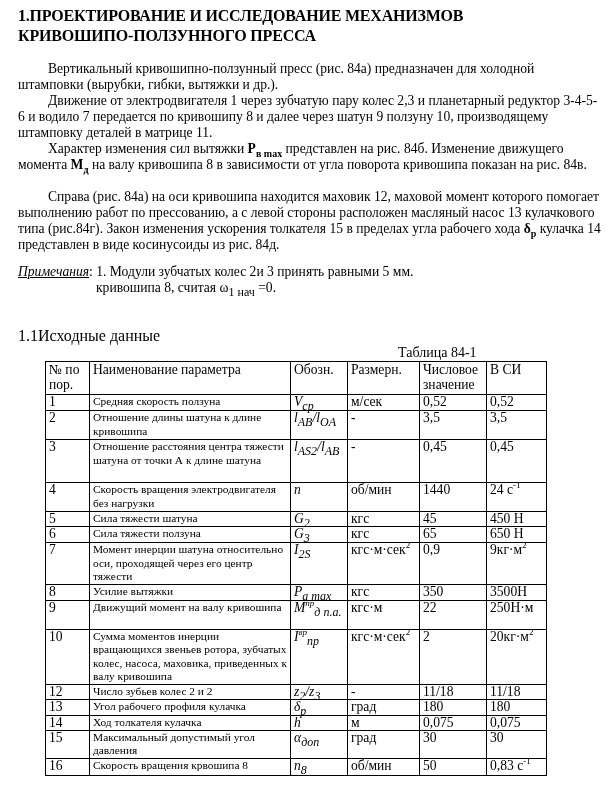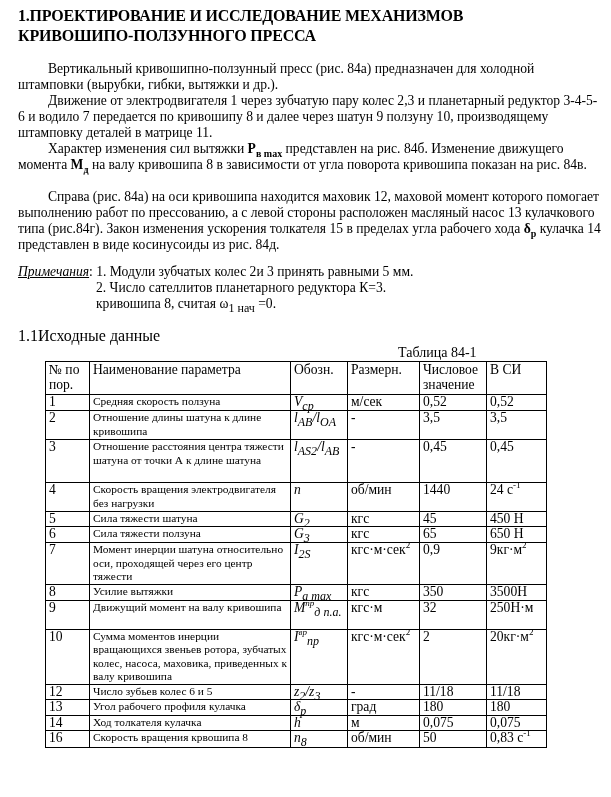--- a/index.html
+++ b/index.html
@@ -33,21 +33,20 @@
   <div>КРИВОШИПО-ПОЛЗУННОГО ПРЕССА</div>
 </div>
 
 <div class="para indent" style="top:61px;">Вертикальный кривошипно-ползунный пресс (рис. 84а) предназначен для холодной штамповки (вырубки, гибки, вытяжки и др.).</div>
 <div class="para indent" style="top:93px;">Движение от электродвигателя 1 через зубчатую пару колес 2,3 и планетарный редуктор 3-4-5-6 и водило 7 передается по кривошипу 8 и далее через шатун 9 ползуну 10, производящему штамповку деталей в матрице 11.</div>
 <div class="para indent" style="top:141px;"><span>Характер изменения сил вытяжки </span><b><span>P</span><sub>в max</sub></b><span> представлен на рис. 84б. Изменение движущего момента </span><b><span>M</span><sub>д</sub></b><span> на валу кривошипа 8 в зависимости от угла поворота кривошипа показан на рис. 84в.</span></div>
 <div class="para indent" style="top:189px;"><span>Справа (рис. 84а) на оси кривошипа находится маховик 12, маховой момент которого помогает выполнению работ по прессованию, а с левой стороны расположен масляный насос 13 кулачкового типа (рис.84г). Закон изменения ускорения толкателя 15 в пределах угла рабочего хода </span><b><span>δ</span><sub>р</sub></b><span> кулачка 14 представлен в виде косинусоиды из рис. 84д.</span></div>
 
 <div class="notes">
   <div><span class="lbl">Примечания</span><span>: 1. Модули зубчатых колес 2и 3 принять равными 5 мм.</span></div>
-  <div class="sub">2. Число сателлитов планетарного редуктора К=3.</div>
   <div class="sub"><span>кривошипа 8, считая ω</span><sub>1 нач</sub><span> =0.</span></div>
 </div>
 
 <div class="section">1.1Исходные данные</div>
 <div class="tcap">Таблица 84-1</div>
 
 <table>
   <colgroup>
     <col style="width:44px">
       <col style="width:201px">
@@ -129,34 +128,34 @@
         <td class="sym"><span>P</span><sub>a max</sub></td>
         <td><span>кгс</span></td>
         <td>350</td>
         <td><span>3500Н</span></td>
       </tr>
       <tr style="height: 29px;">
         <td>9</td>
         <td class="name">Движущий момент на валу кривошипа</td>
         <td class="sym"><span>M</span><sup>пр</sup><sub>д</sub><sub> п.а.</sub></td>
         <td><span>кгс·м</span></td>
-        <td>32</td>
+        <td>22</td>
         <td><span>250Н·м</span></td>
       </tr>
       <tr style="height: 52px;">
         <td>10</td>
         <td class="name">Сумма моментов инерции вращающихся звеньев ротора, зубчатых колес, насоса, маховика, приведенных к валу кривошипа</td>
         <td class="sym"><span>I</span><sup>вр</sup><sub>пр</sub></td>
         <td><span>кгс·м·сек</span><sup>2</sup></td>
         <td>2</td>
         <td><span>20кг·м</span><sup>2</sup></td>
       </tr>
       <tr style="height: 15px; margin-top: 36px;">
         <td>12</td>
-        <td class="name">Число зубьев колес 6 и 5</td>
+        <td class="name">Число зубьев колес 2 и 2</td>
         <td class="sym"><span>z</span><sub>2</sub><span>/z</span><sub>3</sub></td>
         <td><span>-</span></td>
         <td>11/18</td>
         <td><span>11/18</span></td>
       </tr>
       <tr style="height: 16px;">
         <td>13</td>
         <td class="name">Угол рабочего профиля кулачка</td>
         <td class="sym"><span>δ</span><sub>р</sub></td>
         <td><span>град</span></td>
@@ -164,20 +163,28 @@
         <td><span>180</span></td>
       </tr>
       <tr style="height: 15px;">
         <td>14</td>
         <td class="name">Ход толкателя кулачка</td>
         <td class="sym"><span>h</span></td>
         <td><span>м</span></td>
         <td>0,075</td>
         <td><span>0,075</span></td>
       </tr>
+      <tr style="height: 28px;">
+        <td>15</td>
+        <td class="name">Максимальный допустимый угол давления</td>
+        <td class="sym"><span>α</span><sub>доп</sub></td>
+        <td><span>град</span></td>
+        <td>30</td>
+        <td><span>30</span></td>
+      </tr>
       <tr style="height: 17px;">
         <td>16</td>
         <td class="name">Скорость вращения крвошипа 8</td>
         <td class="sym"><span>n</span><sub>8</sub></td>
         <td><span>об/мин</span></td>
         <td>50</td>
         <td><span>0,83 с</span><sup>-1</sup></td>
       </tr>
     </tbody>
 </table>

